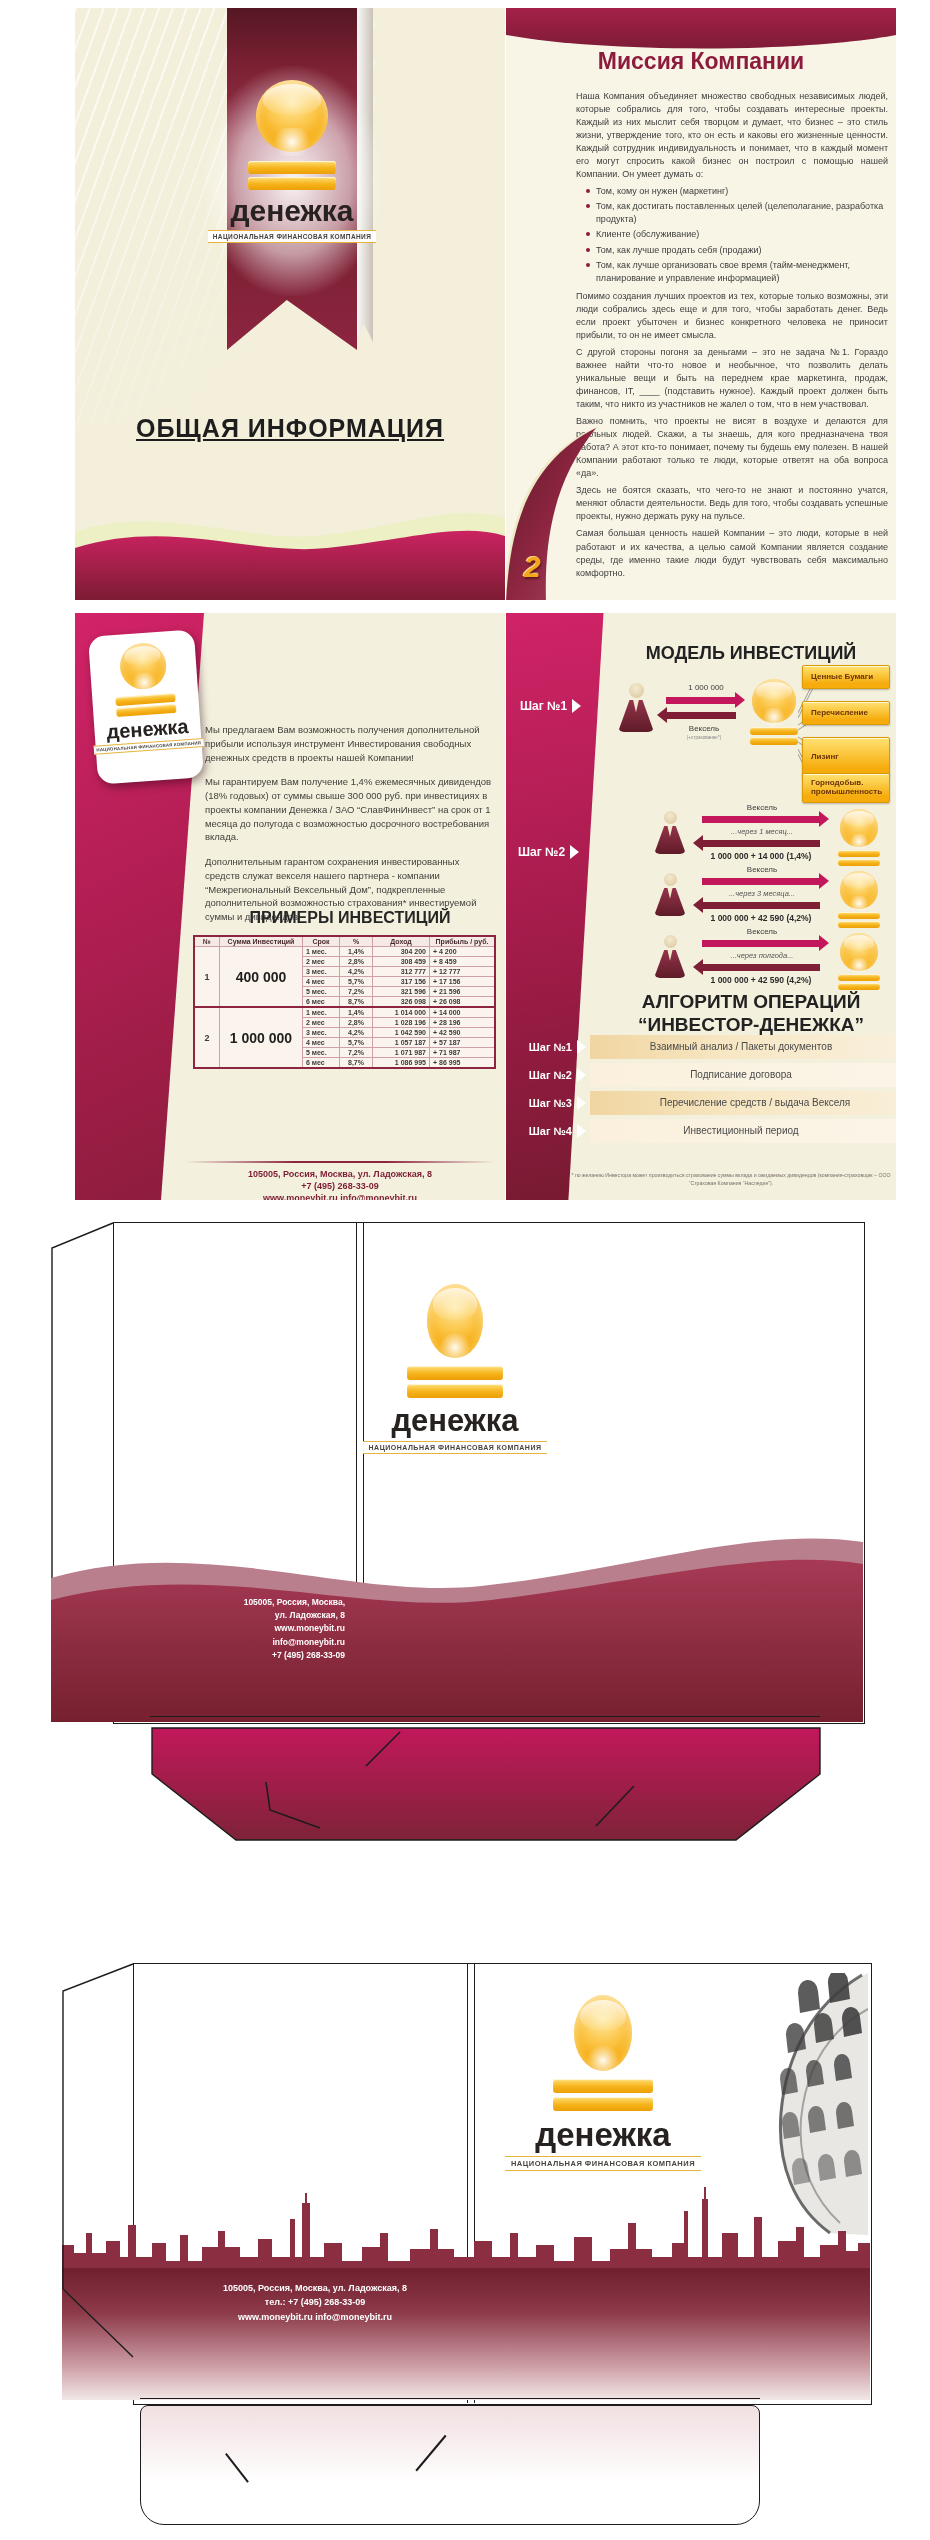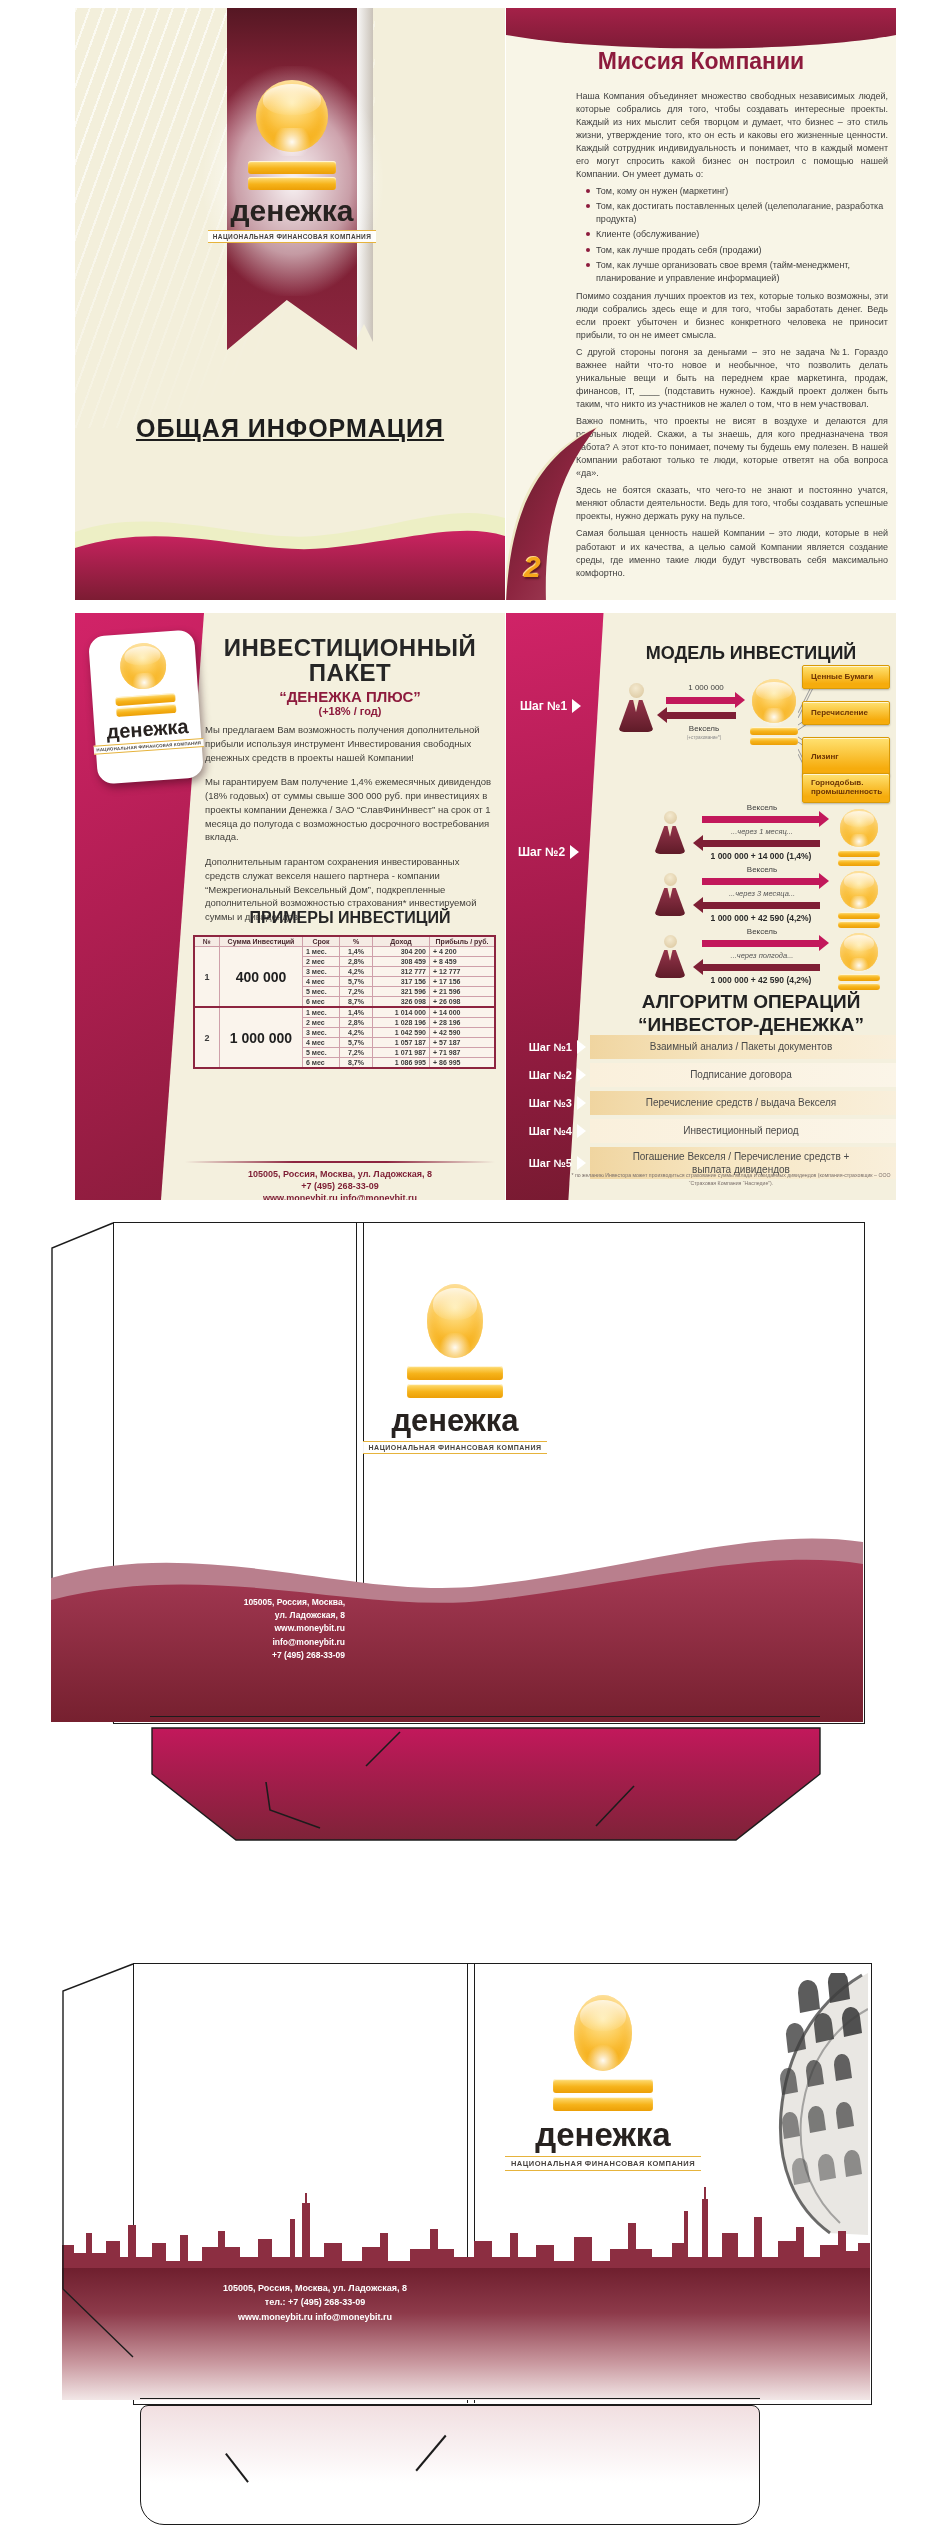--- a/index.html
+++ b/index.html
@@ -203,25 +203,20 @@
 
   <div class="abs page" id="page3">
     <div class="abs band3"></div>
     <div class="abs badge">
       <div class="coin" style="width:46px;height:46px;"></div>
       <div class="bar" style="width:60px;height:9px;margin-top:6px;"></div>
       <div class="bar" style="width:60px;height:9px;margin-top:2px;"></div>
       <div class="word" style="font-size:20px;margin-top:4px;">денежка</div>
       <div class="tag" style="font-size:4.4px;letter-spacing:.2px;padding:1px 3px;margin-top:3px;">НАЦИОНАЛЬНАЯ ФИНАНСОВАЯ КОМПАНИЯ</div>
     </div>
-    <div class="abs inv-head">
-      <div class="inv-title">ИНВЕСТИЦИОННЫЙ ПАКЕТ</div>
-      <div class="inv-sub">“ДЕНЕЖКА ПЛЮС”</div>
-      <div class="inv-rate">(+18% / год)</div>
-    </div>
     <div class="abs inv-text">
       <p>Мы предлагаем Вам возможность получения дополнительной прибыли используя инструмент Инвестирования свободных денежных средств в проекты нашей Компании!</p>
       <p>Мы гарантируем Вам получение 1,4% ежемесячных дивидендов (18% годовых) от суммы свыше 300 000 руб. при инвестициях в проекты компании Денежка / ЗАО “СлавФинИнвест” на срок от 1 месяца до полугода с возможностью досрочного востребования вклада.</p>
       <p>Дополнительным гарантом сохранения инвестированных средств служат векселя нашего партнера - компании “Межрегиональный Вексельный Дом”, подкрепленные дополнительной возможностью страхования* инвестируемой суммы и дивидендов.</p>
     </div>
     <div class="abs examples-title">ПРИМЕРЫ ИНВЕСТИЦИЙ</div>
     <div class="abs inv-table">
       <table>
         <tbody>
             <tr>
@@ -425,43 +420,35 @@
       <div class="step-text">Взаимный анализ / Пакеты документов</div>
     </div>
     <div class="step-row" style="top:450px;height:24px;">
       <div class="step-stripe stripe-b"></div>
       <div class="step-label">
           <span>Шаг №2</span>
           <span class="chev"></span>
         </div>
       <div class="step-text">Подписание договора</div>
     </div>
-    <div class="step-row" style="top:478px;height:24px;">
+    <div class="step-row" style="top:478px;height:24px;padding-left:28px;">
       <div class="step-stripe stripe-a"></div>
       <div class="step-label">
           <span>Шаг №3</span>
           <span class="chev"></span>
         </div>
       <div class="step-text">Перечисление средств / выдача Векселя</div>
     </div>
     <div class="step-row" style="top:506px;height:24px;">
       <div class="step-stripe stripe-b"></div>
       <div class="step-label">
           <span>Шаг №4</span>
           <span class="chev"></span>
         </div>
       <div class="step-text">Инвестиционный период</div>
-    </div>
-    <div class="step-row" style="top:534px;height:32px;">
-      <div class="step-stripe stripe-a"></div>
-      <div class="step-label">
-          <span>Шаг №5</span>
-          <span class="chev"></span>
-        </div>
-      <div class="step-text" style="max-width:250px;margin:0 auto;left:110px;right:30px;">Погашение Векселя / Перечисление средств + выплата дивидендов</div>
     </div>
     <div class="abs footnote">* по желанию Инвестора может производиться страхование суммы вклада и ожидаемых дивидендов (компания-страховщик – ООО “Страховая Компания “Наследие”).</div>
   </div>
 
   <div>
     <div class="white-panel" style="left:113px;top:1222px;width:750px;height:500px;"></div>
     <svg class="abs" style="left:50px;top:1222px;" width="64" height="501" viewBox="0 0 64 501">
       <path d="M63,1 L2,26 L2,390 L63,500" fill="#ffffff" stroke="#1c1c1c" stroke-width="1.4"></path>
     </svg>
     <div class="cutline" style="left:356px;top:1222px;width:1px;height:500px;"></div>

